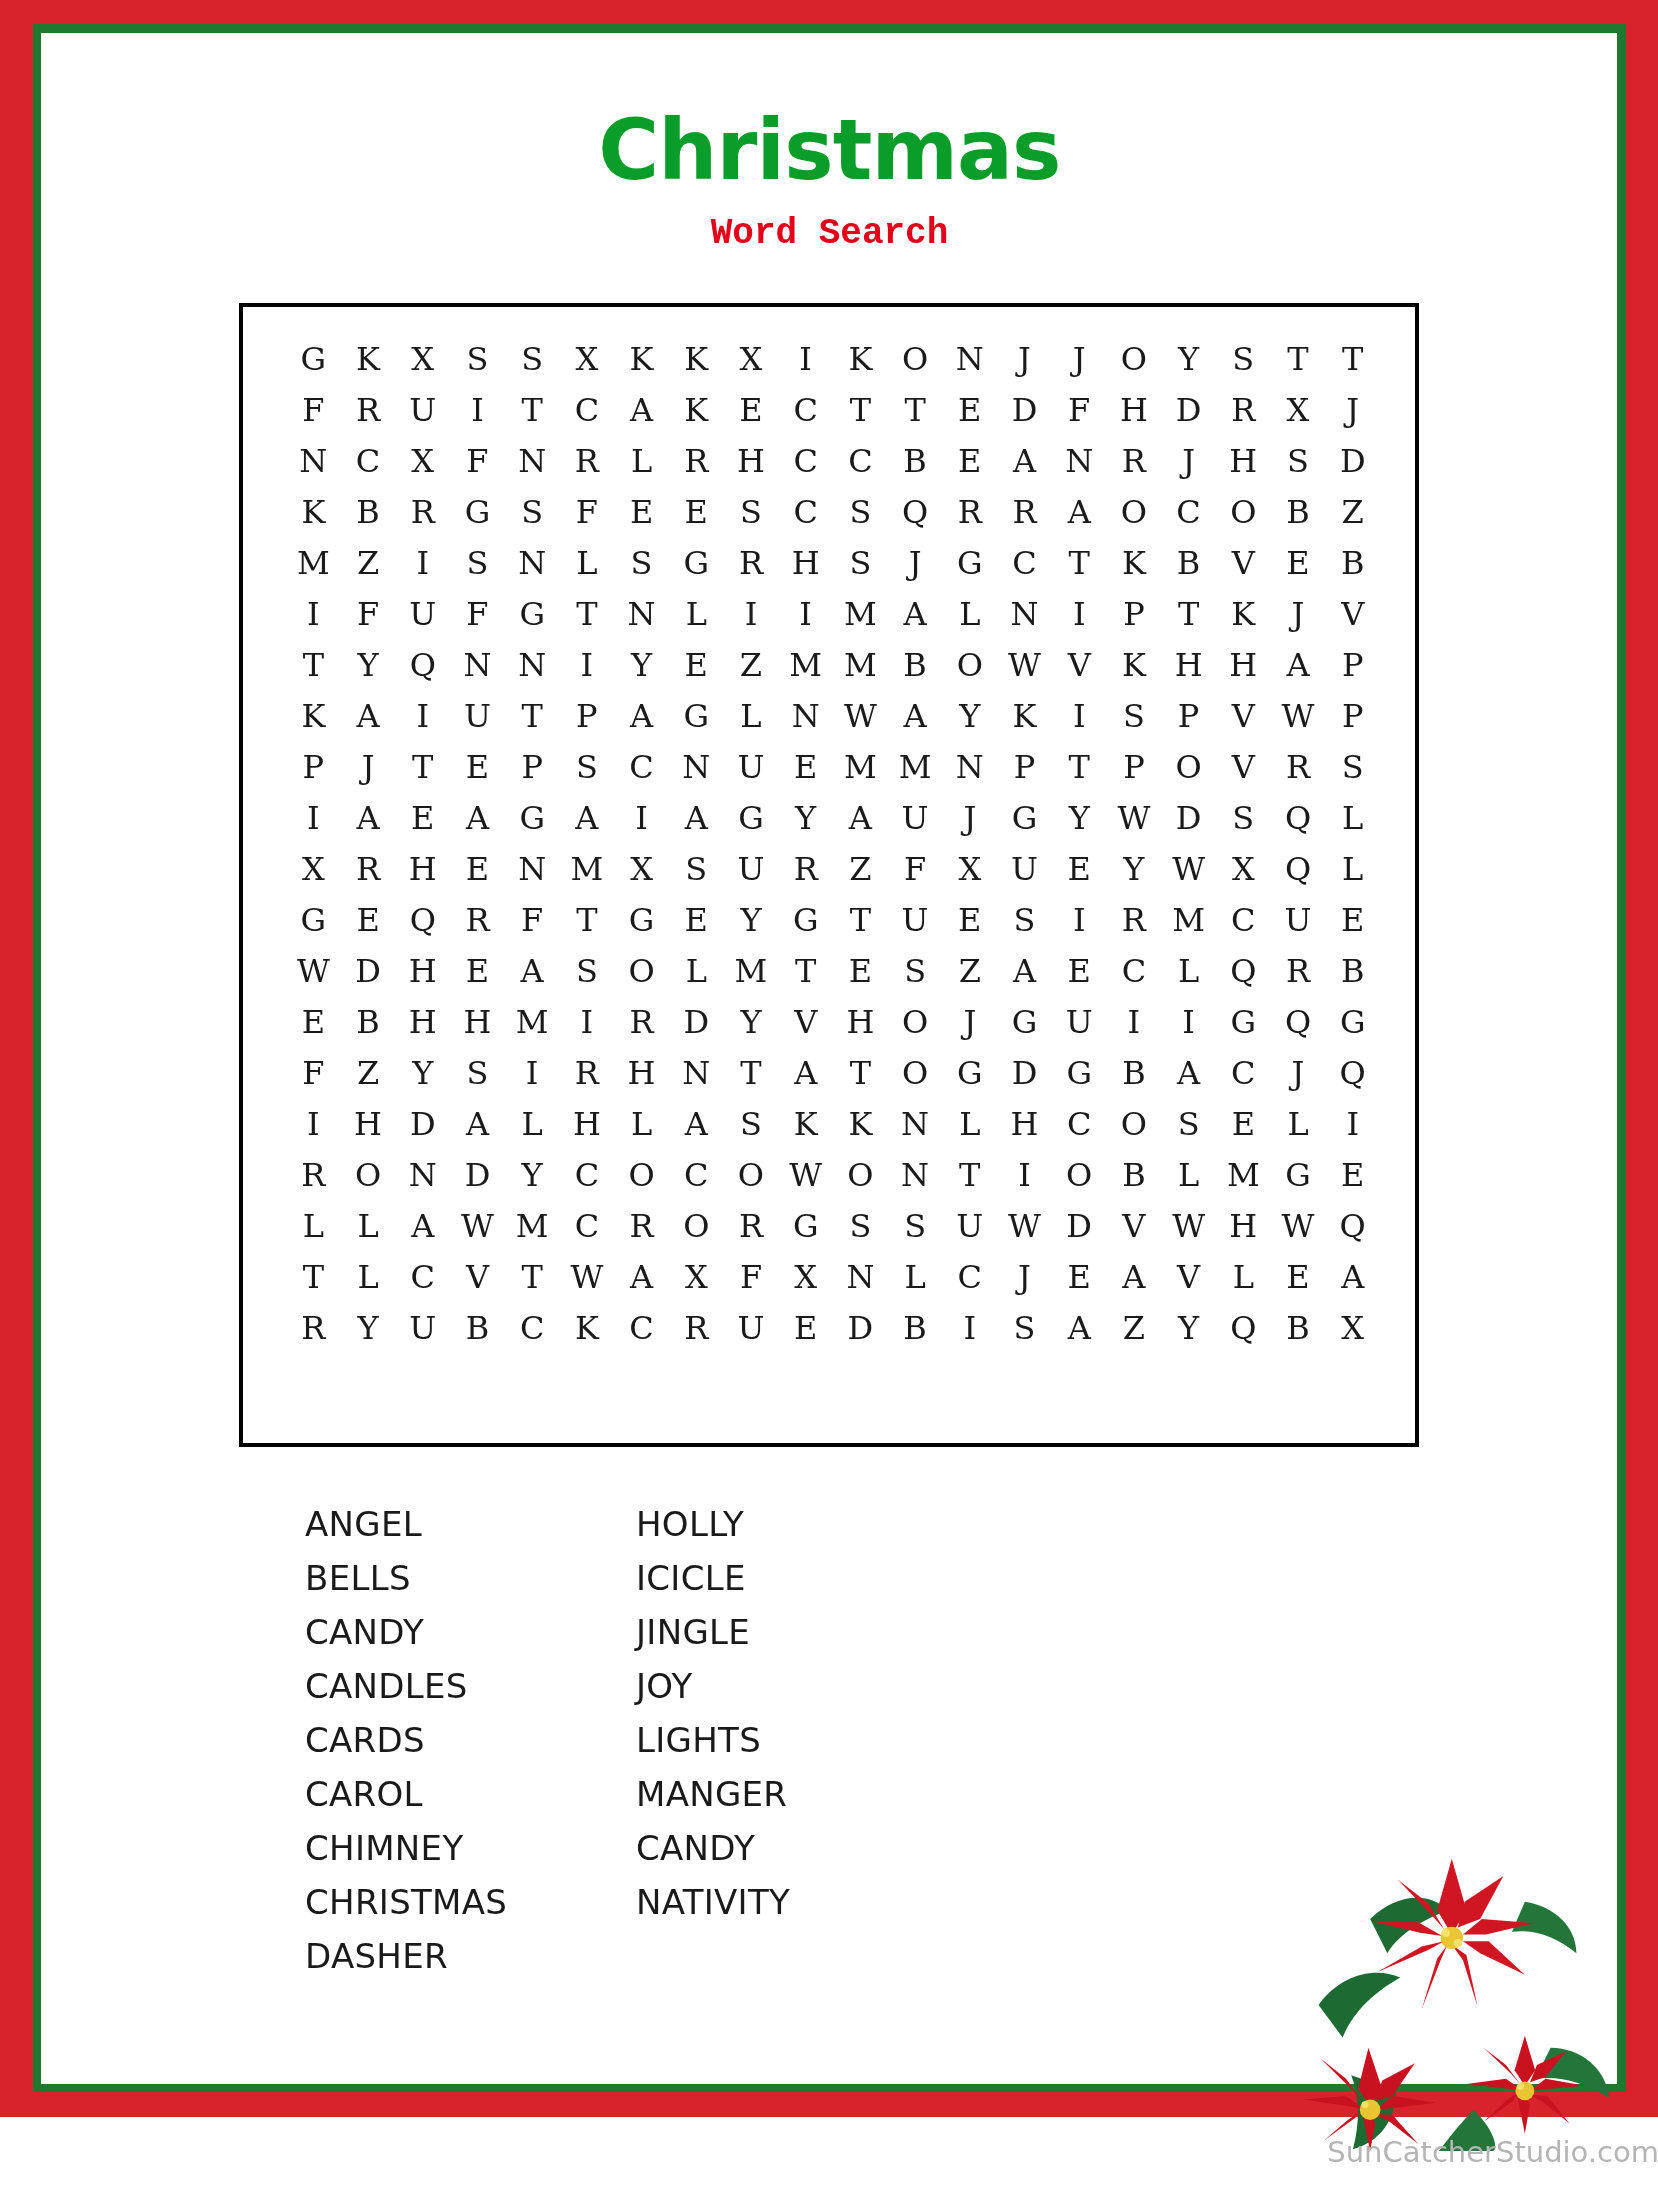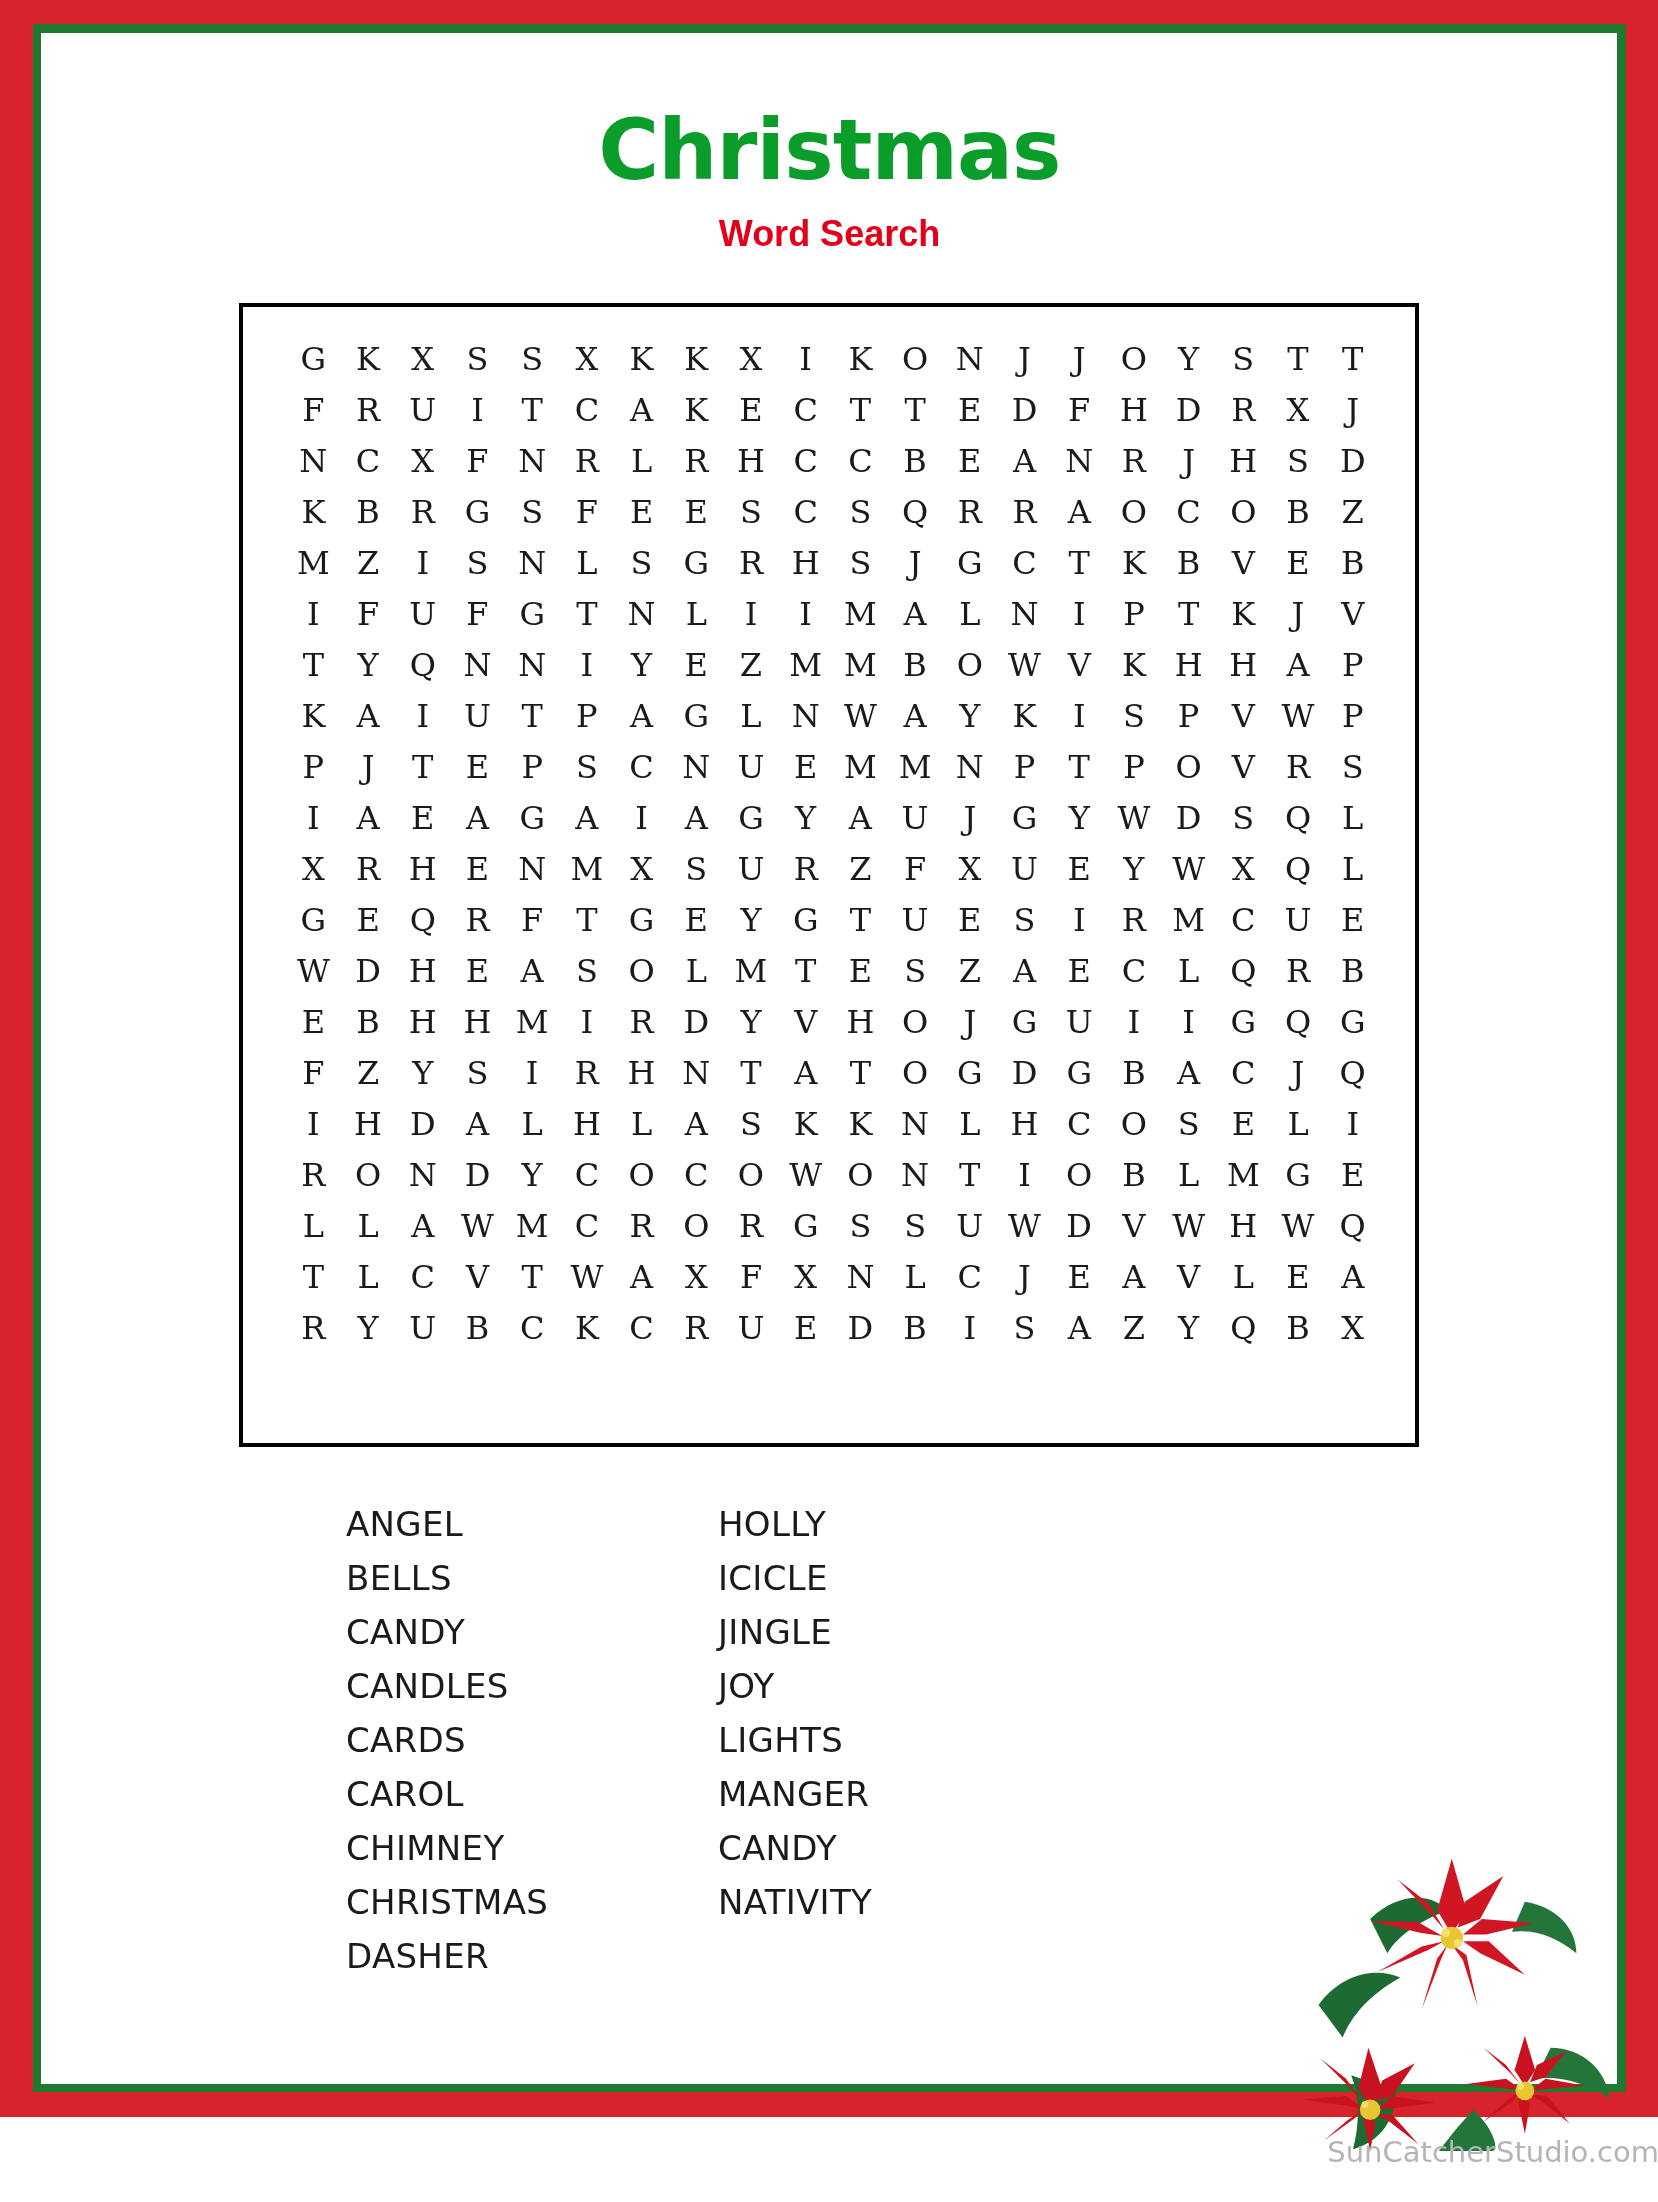--- a/index.html
+++ b/index.html
@@ -51,21 +51,21 @@
     font-weight: bold;
     font-size: 83px;
     color: #0a9d2a;
     letter-spacing: -0.9px;
   }
   .subtitle {
     position: absolute;
     left: 0; top: 213px;
     width: 1659px;
     text-align: center;
-    font-family: Liberation Sans, sans-serif;
+    font-family: Liberation Mono, monospace;
     font-weight: bold;
     font-size: 36px;
     color: #e2001a;
   }
 
   
   .grid-box {
     position: absolute;
     left: 239px;
     top: 303px;
@@ -96,21 +96,21 @@
   }
 
   
   .word-cols {
     position: absolute;
     left: 305px;
     top: 1497px;
     width: 1075px;
     display: flex;
   }
-  .word-col { width: 331px; margin-left: 41px; }
+  .word-col { width: 331px; }
   .word-item {
     font-family: "DejaVu Sans", sans-serif;
     font-size: 34px;
     color: #1a1a1a;
     height: 54px;
     line-height: 54px;
     letter-spacing: 0.3px;
   }
 
   

